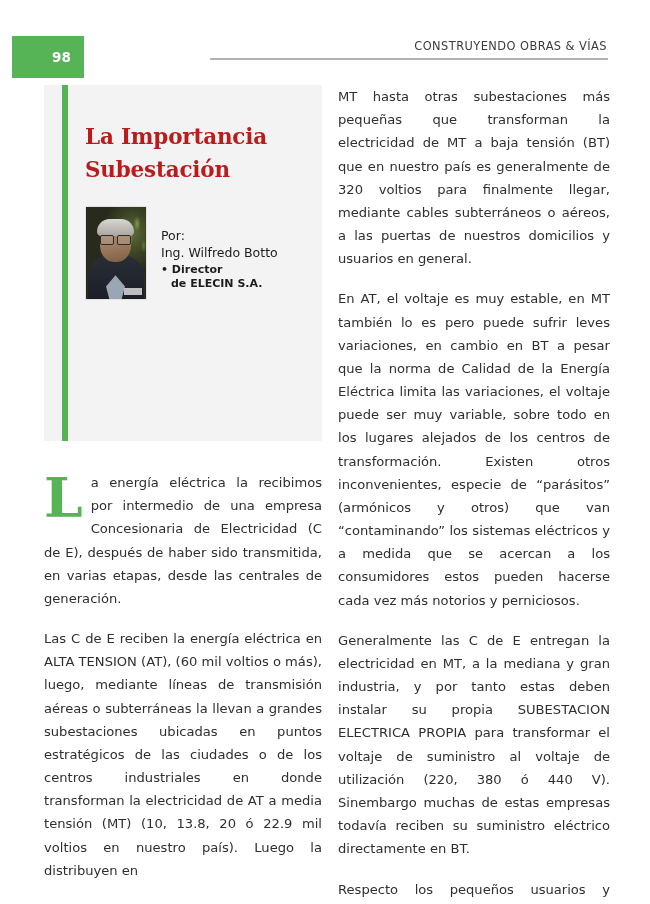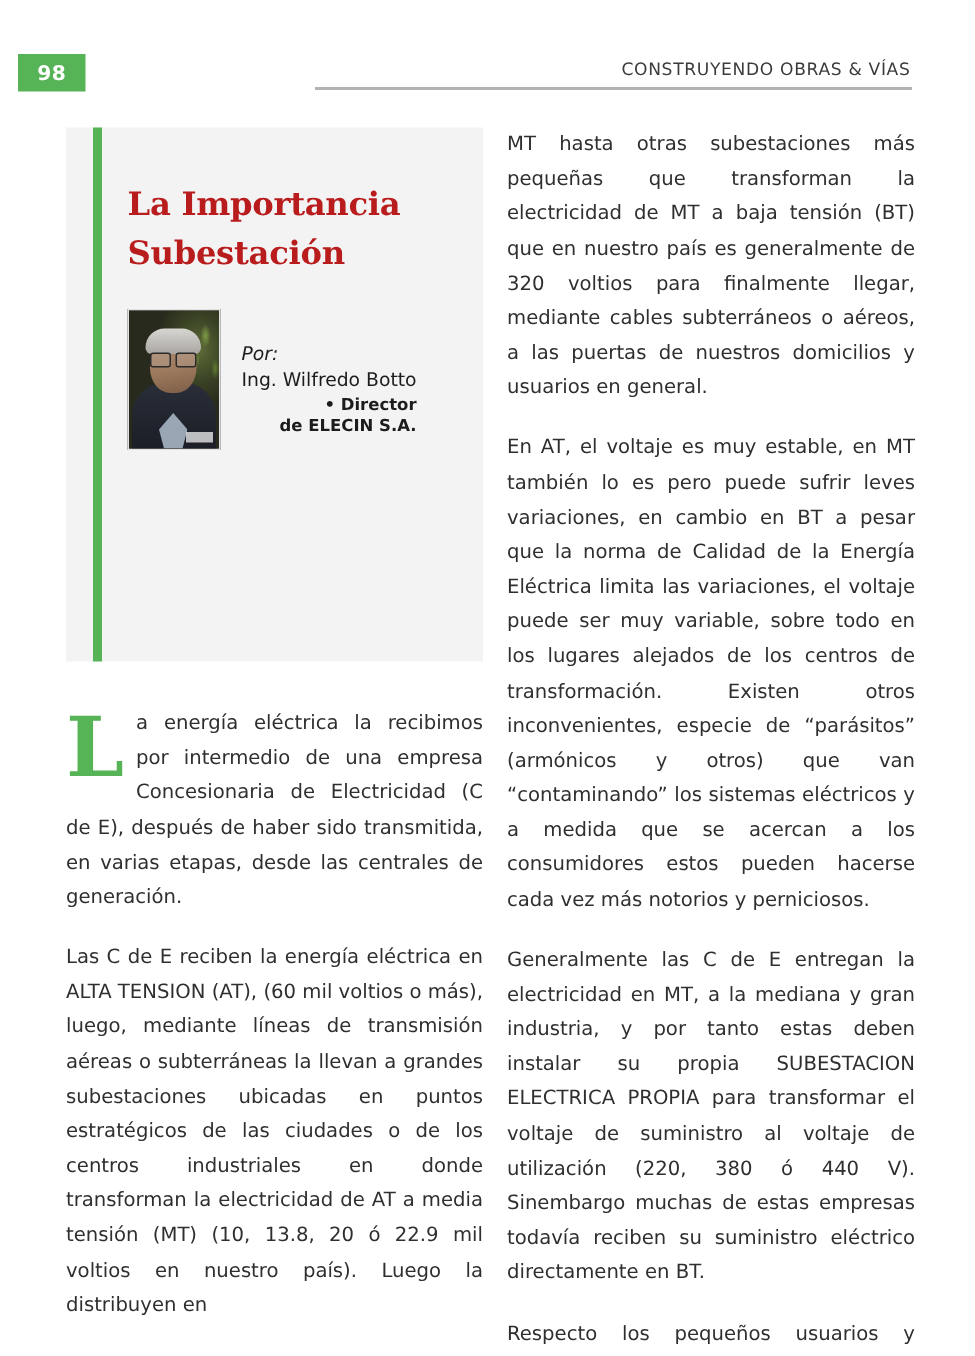--- a/index.html
+++ b/index.html
@@ -22,29 +22,30 @@
     left: 0;
     top: 36px;
     width: 650px;
     height: 26px;
   }
   .page-number-block {
     position: absolute;
     left: 12px;
     top: 0;
     width: 45px;
-    height: 25px;
+    height: 42px;
     background: #56b356;
     color: #ffffff;
     font-size: 13.5px;
     font-weight: bold;
     letter-spacing: 0.2px;
     display: flex;
     align-items: center;
     justify-content: center;
+    padding-left: 27px;
   }
   .section-tab {
     position: absolute;
     left: 59px;
     top: 0;
     height: 25px;
     padding: 0 11px 0 9px;
     background: #6d6d6d;
     border-radius: 0 12px 12px 0;
     color: #ffffff;
@@ -181,30 +182,30 @@
     opacity: 0.85;
   }
 
   .byline-text {
     margin-left: 14px;
     padding-top: 22px;
     color: #1c1c1c;
     font-size: 12.5px;
     line-height: 1.34;
   }
-  .byline-por { display: block; font-style: italic; }
+  .byline-por { display: block; }
   .byline-author { display: block; white-space: nowrap; }
   .byline-role {
     display: block;
     font-size: 11px;
     font-weight: bold;
     line-height: 1.28;
     margin-top: 1px;
   }
-  .byline-role .rl { display: block; text-align: right; }
+  .byline-role .rl { display: block; }
   .byline-role .rl2 { padding-left: 10px; }
 
   
   p.body-par {
     margin: 0 0 17px 0;
     font-size: 13.1px;
     line-height: 1.77;
     color: #2f2f2f;
     text-align: justify;
     text-justify: inter-word;

